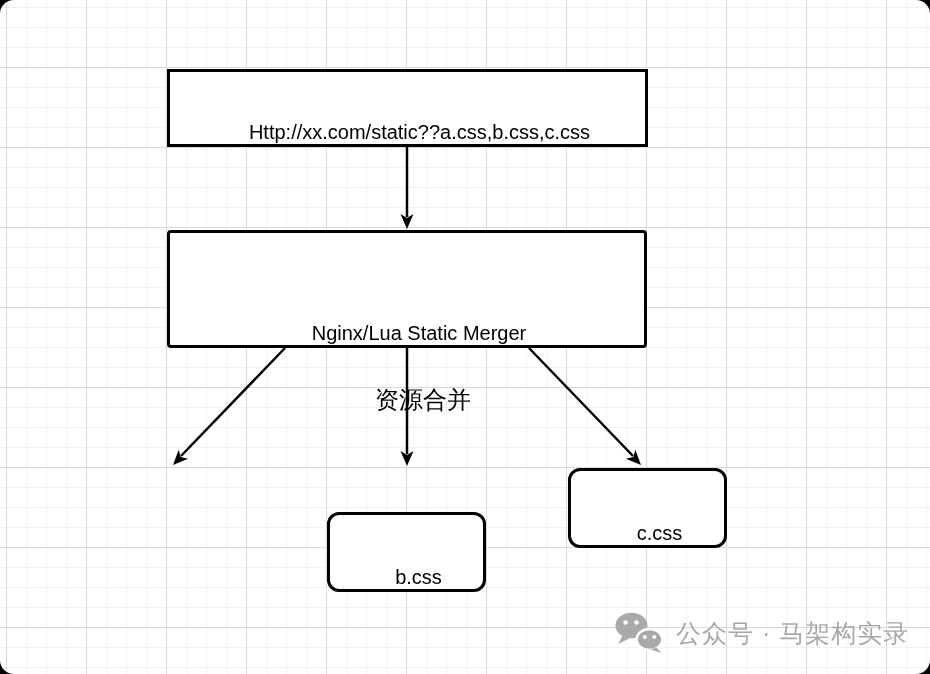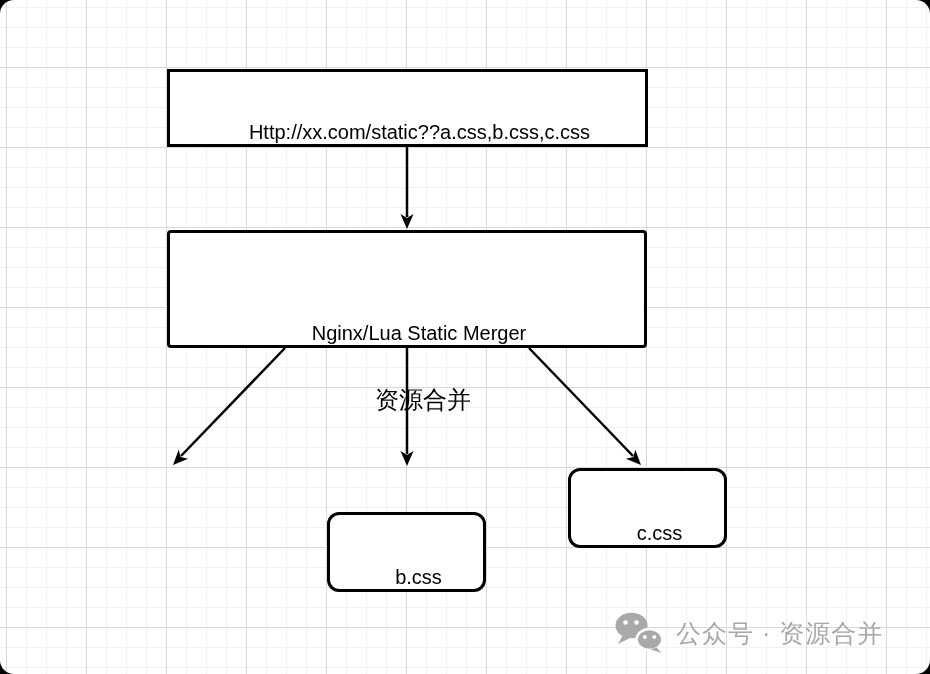--- a/index.html
+++ b/index.html
@@ -134,17 +134,17 @@
           <ellipse cx="16.5" cy="13.5" rx="16" ry="12.8" fill="#a9a9a9"></ellipse>
           <path d="M8,23 L3,32 L16,25.5 Z" fill="#a9a9a9"></path>
           <circle cx="10.5" cy="10.5" r="2.3" fill="#ffffff"></circle>
           <circle cx="21.5" cy="10.5" r="2.3" fill="#ffffff"></circle>
           <ellipse cx="34.5" cy="27.5" rx="12.8" ry="10.5" fill="#a9a9a9" stroke="#ffffff" stroke-width="2.5"></ellipse>
           <path d="M41.5,35.5 L46.5,41 L35.5,37.5 Z" fill="#a9a9a9"></path>
           <circle cx="29.8" cy="25" r="2" fill="#ffffff"></circle>
           <circle cx="39.2" cy="25" r="2" fill="#ffffff"></circle>
         </g>
       </svg>
-      <span class="watermark-text">公众号 · 资源合并</span>
+      <span class="watermark-text">公众号 · 马架构实录</span>
     </div>
 
   </div>
 </div>
 
 </body></html>

